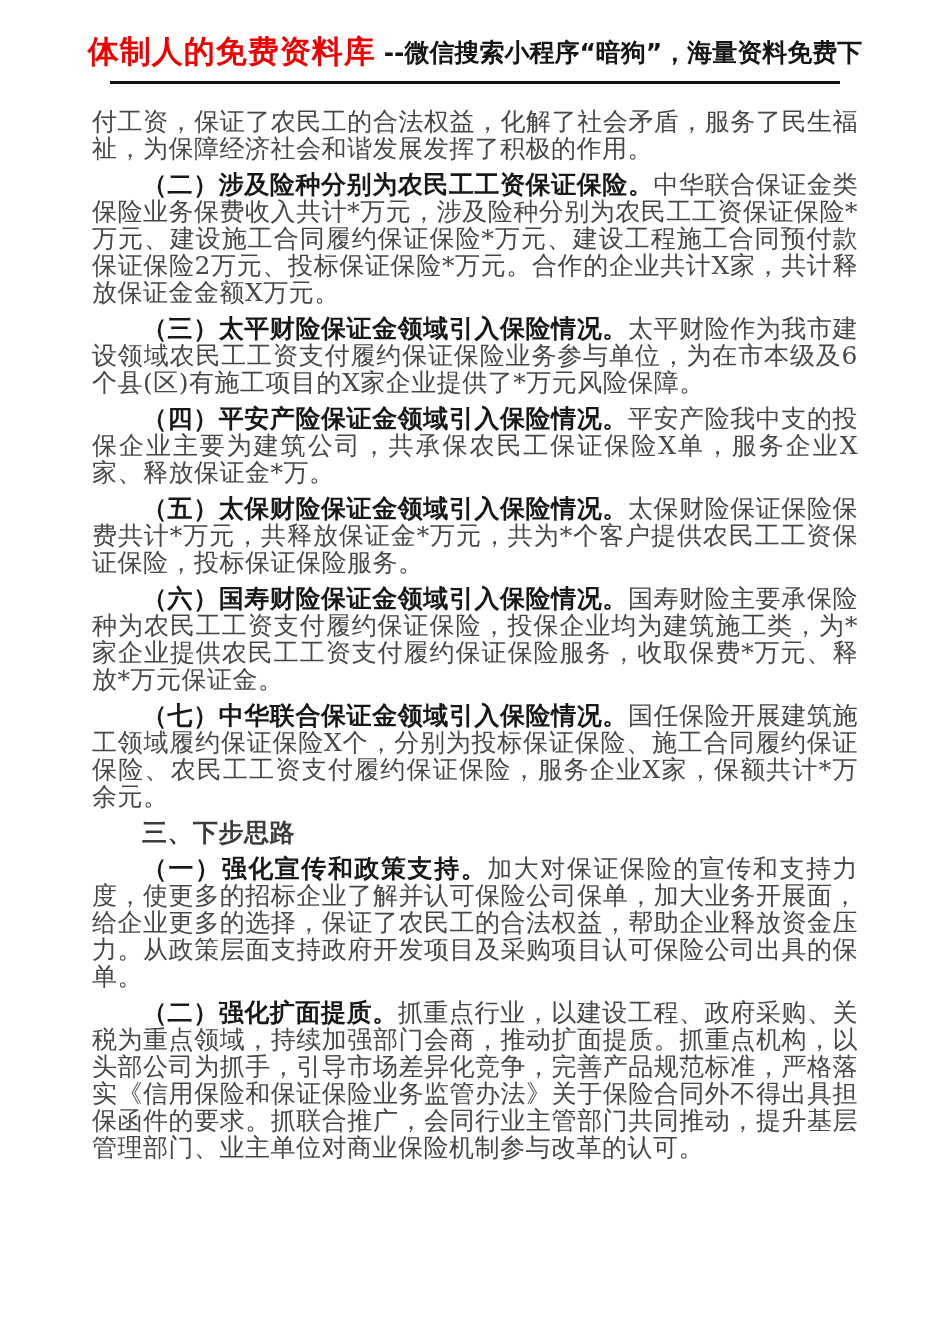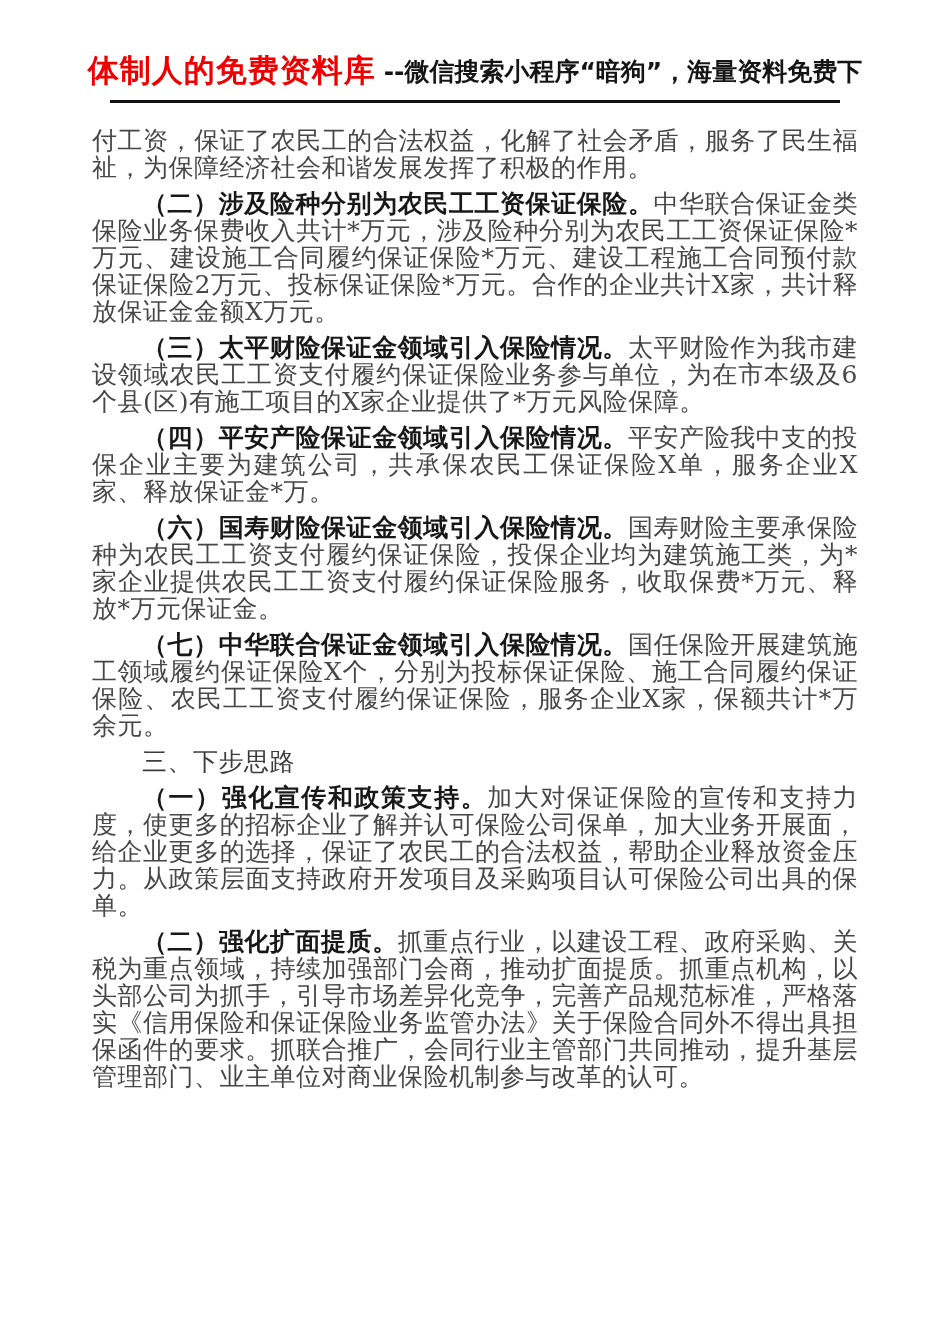--- a/index.html
+++ b/index.html
@@ -11,21 +11,21 @@
     position: relative;
     width: 950px;
     height: 1344px;
     background: #ffffff;
     overflow: hidden;
     box-sizing: border-box;
     font-family: "DejaVu Serif", "Liberation Serif", serif;
   }
   .promo-header {
     text-align: center;
-    padding-top: 50px;
+    padding-top: 31px;
     white-space: nowrap;
   }
   .brand {
     font-family: "DejaVu Sans", "Liberation Sans", sans-serif;
     font-weight: 700;
     font-size: 31px;
     color: #ee0000;
     letter-spacing: 1px;
     vertical-align: middle;
   }
@@ -56,41 +56,42 @@
     text-indent: 2em;
   }
   .para.no-indent {
     text-indent: 0;
   }
   .para strong {
     font-weight: 700;
     color: #181818;
   }
   .section-heading {
-    font-weight: 400;
+    font-weight: 700;
     color: #3c3c3c;
     margin: 2px 0 9px 0;
   }
 </style>
 </head>
 <body>
 
 <div class="page">
   <header class="promo-header">
     <span class="brand">体制人的免费资料库</span><span class="tagline">--微信搜索小程序“暗狗”，海量资料免费下</span>
     <div class="header-rule"></div>
   </header>
 
   <main class="content">
     <p class="para no-indent">付工资，保证了农民工的合法权益，化解了社会矛盾，服务了民生福祉，为保障经济社会和谐发展发挥了积极的作用。</p>
 
     <div>
         <p class="para"><strong>（二）涉及险种分别为农民工工资保证保险。</strong><span>中华联合保证金类保险业务保费收入共计*万元，涉及险种分别为农民工工资保证保险*万元、建设施工合同履约保证保险*万元、建设工程施工合同预付款保证保险2万元、投标保证保险*万元。合作的企业共计X家，共计释放保证金金额X万元。</span></p>
         <p class="para"><strong>（三）太平财险保证金领域引入保险情况。</strong><span>太平财险作为我市建设领域农民工工资支付履约保证保险业务参与单位，为在市本级及6个县(区)有施工项目的X家企业提供了*万元风险保障。</span></p>
         <p class="para"><strong>（四）平安产险保证金领域引入保险情况。</strong><span>平安产险我中支的投保企业主要为建筑公司，共承保农民工保证保险X单，服务企业X家、释放保证金*万。</span></p>
+        <p class="para"><strong>（五）太保财险保证金领域引入保险情况。</strong><span>太保财险保证保险保费共计*万元，共释放保证金*万元，共为*个客户提供农民工工资保证保险，投标保证保险服务。</span></p>
         <p class="para"><strong>（六）国寿财险保证金领域引入保险情况。</strong><span>国寿财险主要承保险种为农民工工资支付履约保证保险，投保企业均为建筑施工类，为*家企业提供农民工工资支付履约保证保险服务，收取保费*万元、释放*万元保证金。</span></p>
         <p class="para"><strong>（七）中华联合保证金领域引入保险情况。</strong><span>国任保险开展建筑施工领域履约保证保险X个，分别为投标保证保险、施工合同履约保证保险、农民工工资支付履约保证保险，服务企业X家，保额共计*万余元。</span></p>
       </div>
 
     <p class="para section-heading">三、下步思路</p>
 
     <div>
         <p class="para"><strong>（一）强化宣传和政策支持。</strong><span>加大对保证保险的宣传和支持力度，使更多的招标企业了解并认可保险公司保单，加大业务开展面，给企业更多的选择，保证了农民工的合法权益，帮助企业释放资金压力。从政策层面支持政府开发项目及采购项目认可保险公司出具的保单。</span></p>
         <p class="para"><strong>（二）强化扩面提质。</strong><span>抓重点行业，以建设工程、政府采购、关税为重点领域，持续加强部门会商，推动扩面提质。抓重点机构，以头部公司为抓手，引导市场差异化竞争，完善产品规范标准，严格落实《信用保险和保证保险业务监管办法》关于保险合同外不得出具担保函件的要求。抓联合推广，会同行业主管部门共同推动，提升基层管理部门、业主单位对商业保险机制参与改革的认可。</span></p>
       </div>

